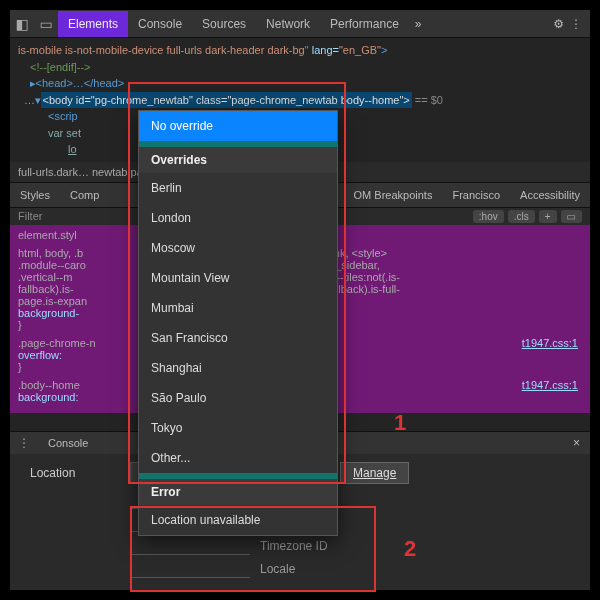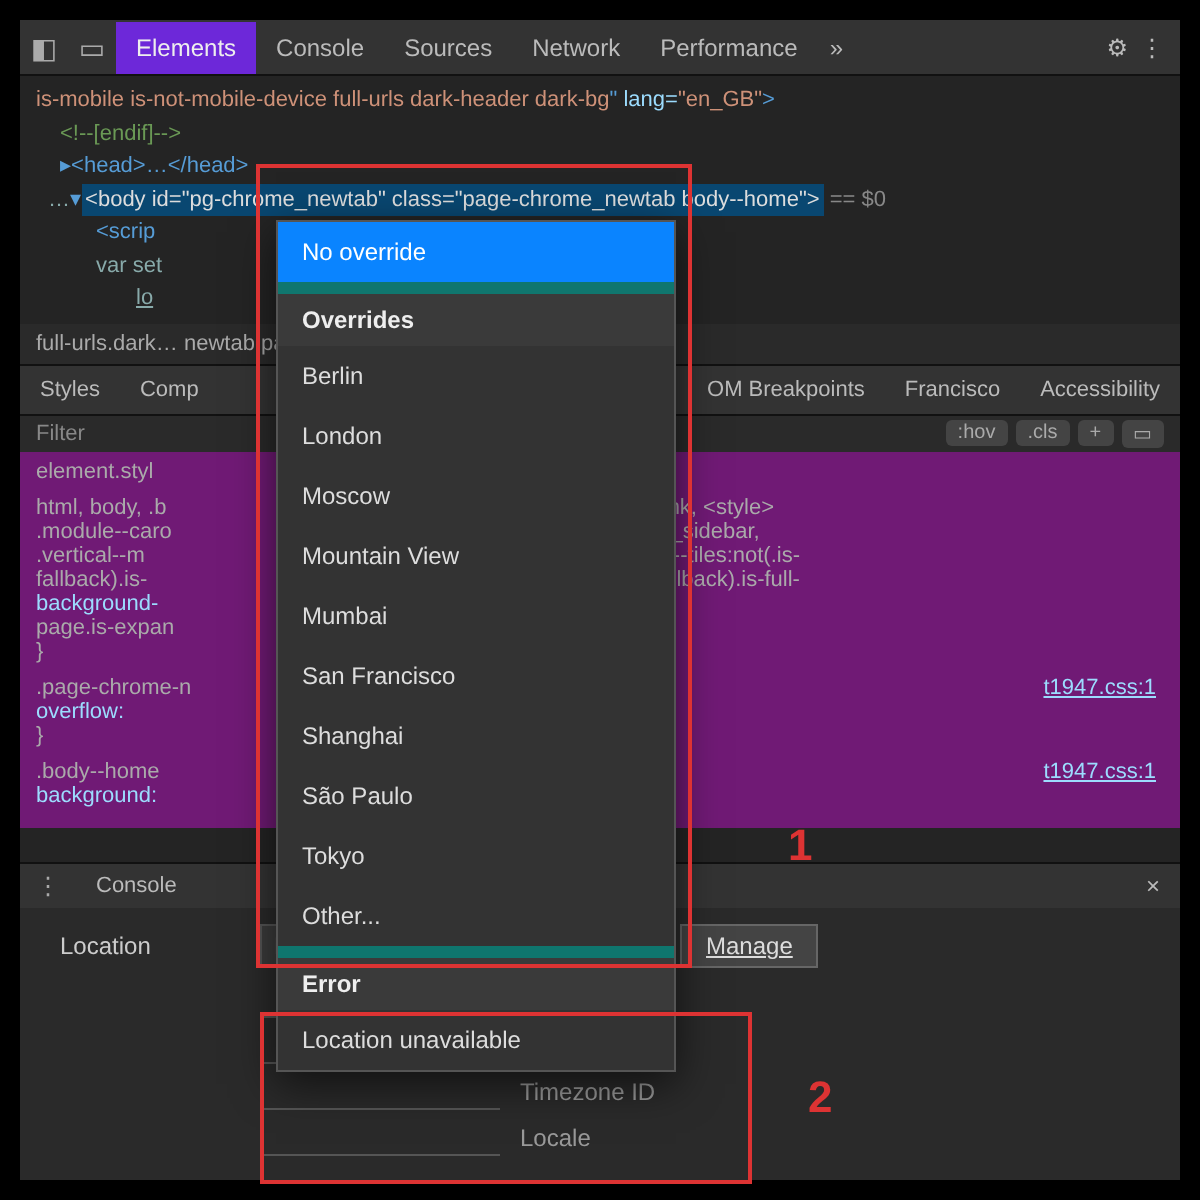--- a/index.html
+++ b/index.html
@@ -109,22 +109,22 @@
     <span class="badge">▭</span>
   </div>
 
   <div class="styles">
     <div class="blk"><span>element.styl</span></div>
     <div class="blk">
       <div><span class="frag">html, body, .b</span><span style="position:absolute;left:220px;" class="frag">on__body, .badge-link,          &lt;style&gt;</span></div>
       <div><span class="frag">.module--caro</span><span style="position:absolute;left:220px;" class="frag">age, .vertical--map__sidebar,</span></div>
       <div><span class="frag">.vertical--m</span><span style="position:absolute;left:220px;" class="frag">e_newtab, .zci--type--tiles:not(.is-</span></div>
       <div><span class="frag">fallback).is-</span><span style="position:absolute;left:220px;" class="frag">rome--tiles:not(.is-fallback).is-full-</span></div>
+      <div><span class="frag">page.is-expan</span></div>
       <div><span class="prop">  background-</span></div>
-      <div><span class="frag">page.is-expan</span></div>
       <div>}</div>
     </div>
     <div class="blk">
       <span class="link">t1947.css:1</span>
       <div><span class="frag">.page-chrome-n</span></div>
       <div><span class="prop">  overflow: </span></div>
       <div>}</div>
     </div>
     <div class="blk">
       <span class="link">t1947.css:1</span>

